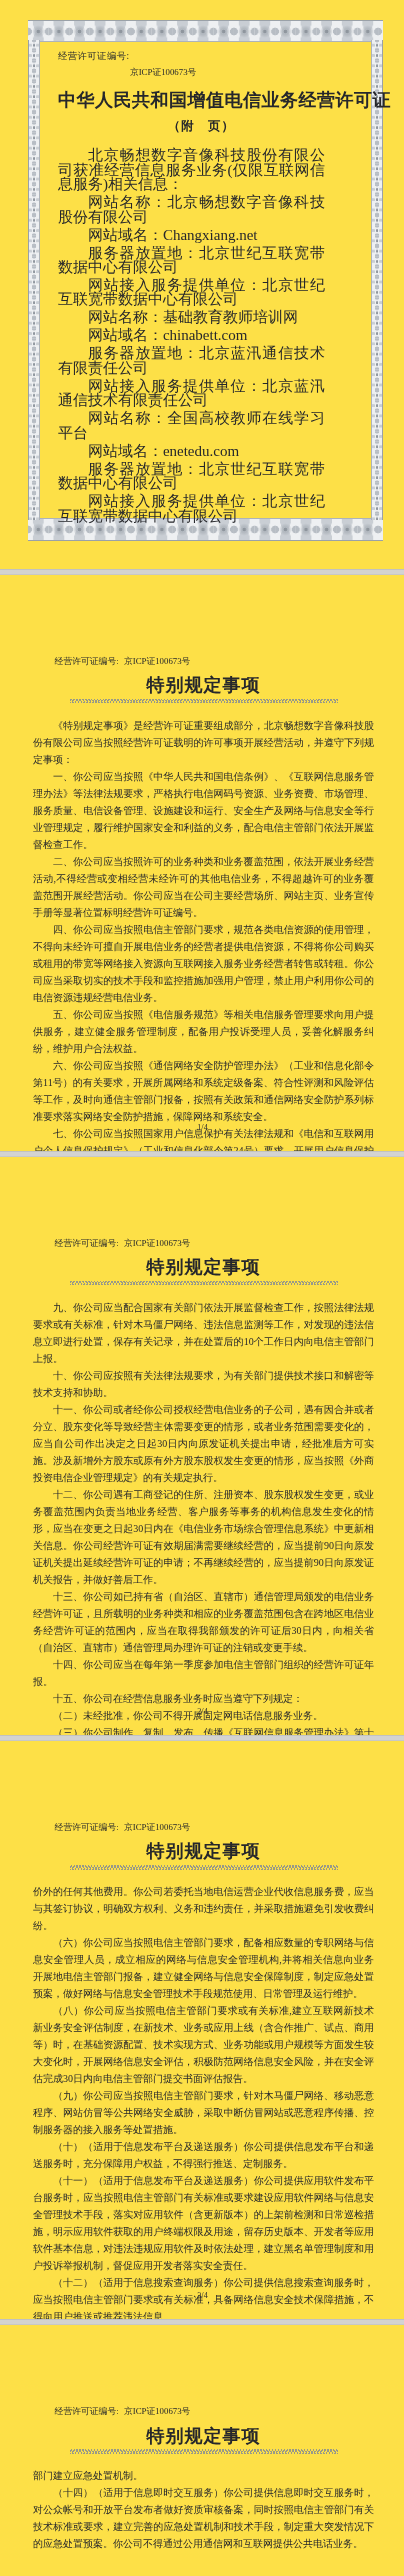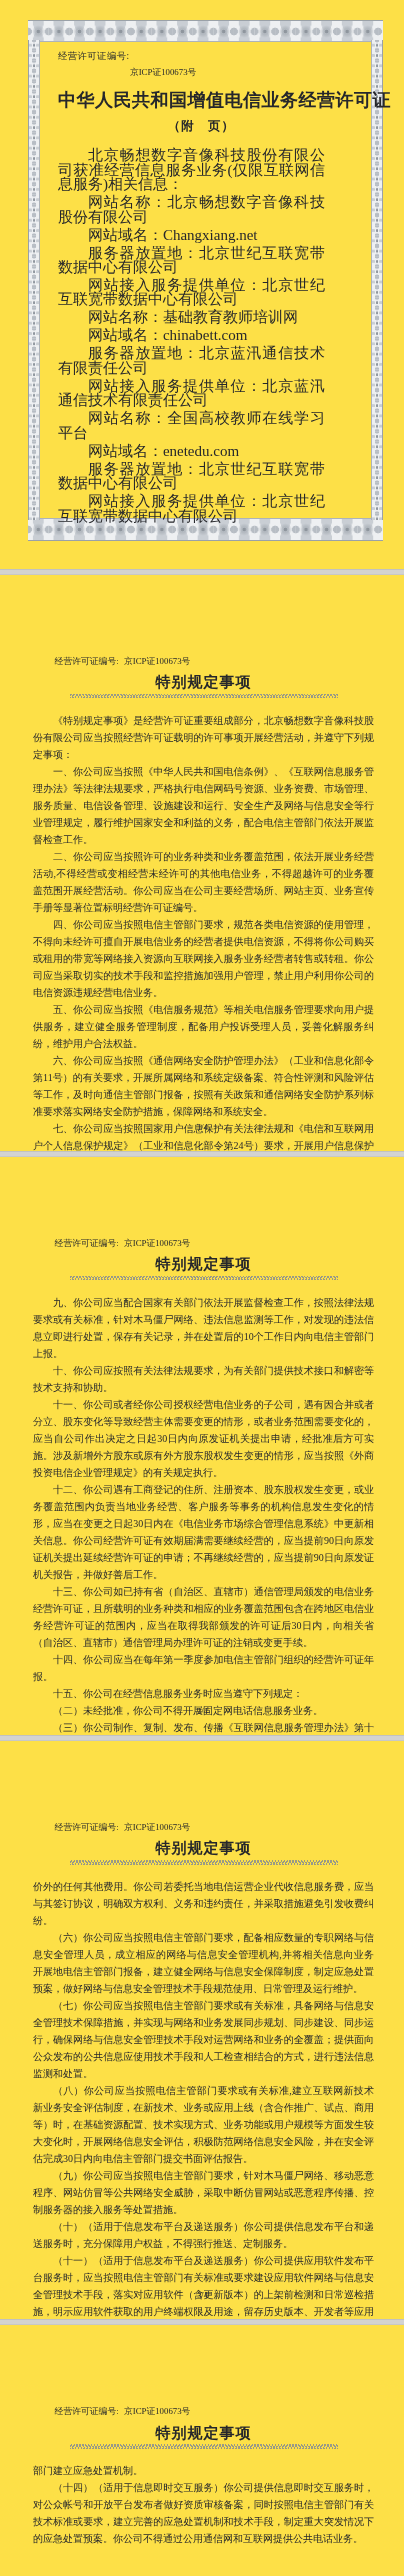--- a/index.html
+++ b/index.html
@@ -37,21 +37,21 @@
   .cover-lic .num{font-size:8.8px;margin:3.1px 0 0 72px;font-family:"Liberation Serif","DejaVu Serif",serif;}
   .cover-title{margin:9.3px 0 0 0;text-align:center;font-size:18px;font-weight:bold;letter-spacing:0.5px;white-space:nowrap;}
   .cover-sub{margin-top:6.2px;text-align:center;font-size:12.4px;font-weight:bold;letter-spacing:1px;}
   .cover-body{margin-top:13.4px;width:267px;}
   .cover-body .para{margin:0 0 3.6px 0;font-size:15px;line-height:14.4px;text-indent:2em;text-align:justify;}
 
   
   .pv{padding:0 31px 7px 33px;}
   .pv-header{margin:81px 0 0 21.6px;font-size:8.8px;}
   .pv-header .num{margin-left:3.1px;}
-  .pv-title{margin:5.2px 0 0 0;text-align:center;font-size:15px;font-weight:bold;letter-spacing:1px;}
+  .pv-title{margin:5.2px 0 0 0;text-align:center;font-size:18px;font-weight:bold;letter-spacing:1px;}
   .zigzag{width:268px;height:4.6px;margin:1.5px auto 0;opacity:.85;
     background-image:
       repeating-linear-gradient(63deg,#878d94 0 0.8px,rgba(135,141,148,0) 0.8px 2.6px),
       repeating-linear-gradient(-63deg,#878d94 0 0.8px,rgba(135,141,148,0) 0.8px 2.6px);}
   .pv-body{margin-top:13.4px;}
   .pv-body .para{margin:0;font-size:10px;line-height:17px;text-indent:2em;text-align:justify;}
   .pv-body .para.cont{text-indent:0;}
   .pagenum{position:absolute;left:0;right:0;bottom:19px;text-align:center;font-size:8.2px;color:#2c2d30;
     font-family:Liberation Serif, serif;}
 </style>
@@ -139,21 +139,20 @@
 <section class="page pv" style="height:578px">
   <div class="pv-header">
     <span class="lbl">经营许可证编号:</span>
     <span class="num">京ICP证100673号</span>
   </div>
   <h2 class="pv-title">特别规定事项</h2>
   <div class="zigzag"></div>
   <div class="pv-body">
       <p class="para cont">价外的任何其他费用。你公司若委托当地电信运营企业代收信息服务费，应当与其签订协议，明确双方权利、义务和违约责任，并采取措施避免引发收费纠纷。</p>
       <p class="para">（六）你公司应当按照电信主管部门要求，配备相应数量的专职网络与信息安全管理人员，成立相应的网络与信息安全管理机构,并将相关信息向业务开展地电信主管部门报备，建立健全网络与信息安全保障制度，制定应急处置预案，做好网络与信息安全管理技术手段规范使用、日常管理及运行维护。</p>
-      <p class="para">（七）你公司应当按照电信主管部门要求或有关标准，具备网络与信息安全管理技术保障措施，并实现与网络和业务发展同步规划、同步建设、同步运行，确保网络与信息安全管理技术手段对运营网络和业务的全覆盖；提供面向公众发布的公共信息应使用技术手段和人工检查相结合的方式，进行违法信息监测和处置。</p>
       <p class="para">（八）你公司应当按照电信主管部门要求或有关标准,建立互联网新技术新业务安全评估制度，在新技术、业务或应用上线（含合作推广、试点、商用等）时，在基础资源配置、技术实现方式、业务功能或用户规模等方面发生较大变化时，开展网络信息安全评估，积极防范网络信息安全风险，并在安全评估完成30日内向电信主管部门提交书面评估报告。</p>
       <p class="para">（九）你公司应当按照电信主管部门要求，针对木马僵尸网络、移动恶意程序、网站仿冒等公共网络安全威胁，采取中断仿冒网站或恶意程序传播、控制服务器的接入服务等处置措施。</p>
       <p class="para">（十）（适用于信息发布平台及递送服务）你公司提供信息发布平台和递送服务时，充分保障用户权益，不得强行推送、定制服务。</p>
       <p class="para">（十一）（适用于信息发布平台及递送服务）你公司提供应用软件发布平台服务时，应当按照电信主管部门有关标准或要求建设应用软件网络与信息安全管理技术手段，落实对应用软件（含更新版本）的上架前检测和日常巡检措施，明示应用软件获取的用户终端权限及用途，留存历史版本、开发者等应用软件基本信息，对违法违规应用软件及时依法处理，建立黑名单管理制度和用户投诉举报机制，督促应用开发者落实安全责任。</p>
       <p class="para">（十二）（适用于信息搜索查询服务）你公司提供信息搜索查询服务时，应当按照电信主管部门要求或有关标准，具备网络信息安全技术保障措施，不得向用户推送或推荐违法信息。</p>
     </div>
   <div class="pagenum">3/4</div>
 </section>
 
 <div class="page-divider"></div>

